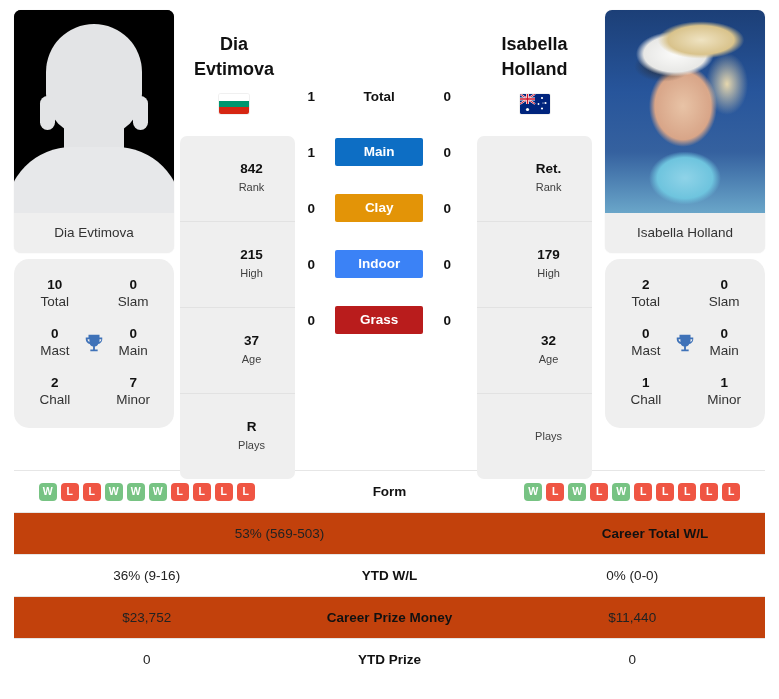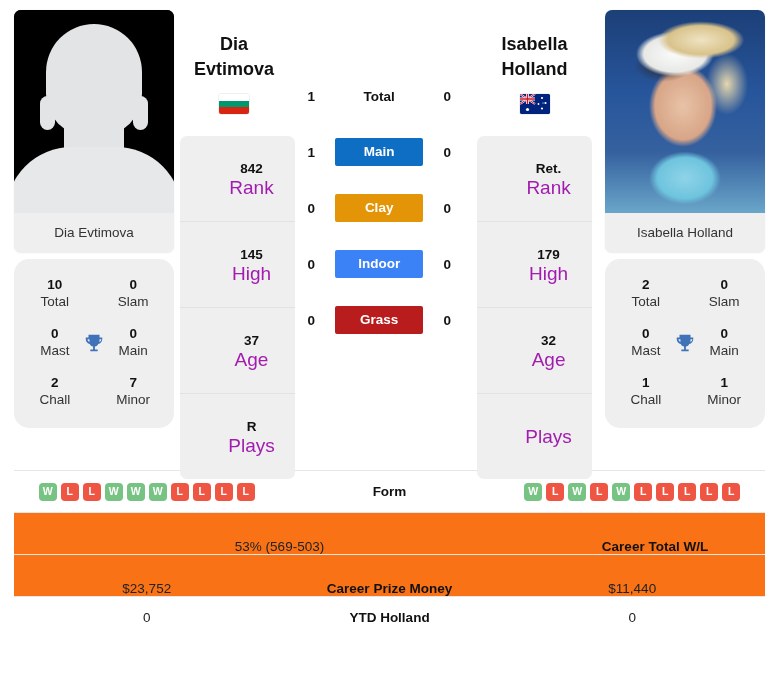--- a/index.html
+++ b/index.html
@@ -197,22 +197,22 @@
     padding-left: 28px;
   }
   .info-cell:last-child { border-bottom: none; }
   .info-val {
     font-size: 13.5px;
     font-weight: bold;
     color: #111;
     line-height: 18px;
   }
   .info-lbl {
-    font-size: 19px;
-    color: #a21caf;
+    font-size: 11px;
+    color: #404040;
     line-height: 19px;
   }
 
   
   .h2h-col {
     flex: 0 0 170px;
     width: 170px;
     padding-top: 58px;
   }
   .h2h-row {
@@ -252,21 +252,21 @@
   .stats {
     padding: 0 14px;
     box-sizing: border-box;
   }
   .srow {
     display: flex;
     align-items: center;
     height: 41px;
     border-top: 1px solid #e6e6e6;
   }
-  .srow.shaded { background: #f97316; align-items: flex-end; }
+  .srow.shaded { background: #c2410c; }
   .scell {
     flex: 1 1 0;
     text-align: center;
     font-size: 13.5px;
     color: #222;
     min-width: 0;
   }
   .scell.label {
     font-weight: bold;
     color: #111;
@@ -367,21 +367,21 @@
           </div>
         </div>
       </div>
       <div style="height:22px"></div>
       <div class="info-card">
         <div class="info-cell">
           <div class="info-val">842</div>
           <div class="info-lbl">Rank</div>
         </div>
         <div class="info-cell">
-          <div class="info-val">145</div>
+          <div class="info-val">215</div>
           <div class="info-lbl">High</div>
         </div>
         <div class="info-cell">
           <div class="info-val">37</div>
           <div class="info-lbl">Age</div>
         </div>
         <div class="info-cell">
           <div class="info-val">R</div>
           <div class="info-lbl">Plays</div>
         </div>
@@ -549,27 +549,32 @@
           <span class="fbadge l">L</span>
           <span class="fbadge l">L</span>
         </div>
     </div>
 
     <div class="srow shaded">
       <div class="scell">53% (569-503)</div>
       <div class="scell label">Career Total W/L</div>
     </div>
 
+    <div class="srow">
+      <div class="scell">36% (9-16)</div>
+      <div class="scell label">YTD W/L</div>
+      <div class="scell">0% (0-0)</div>
+    </div>
 
     <div class="srow shaded">
       <div class="scell">$23,752</div>
       <div class="scell label">Career Prize Money</div>
       <div class="scell">$11,440</div>
     </div>
 
     <div class="srow">
       <div class="scell">0</div>
-      <div class="scell label">YTD Holland</div>
+      <div class="scell label">YTD Prize</div>
       <div class="scell">0</div>
     </div>
 
   </div>
 </div>
 
 </body></html>

